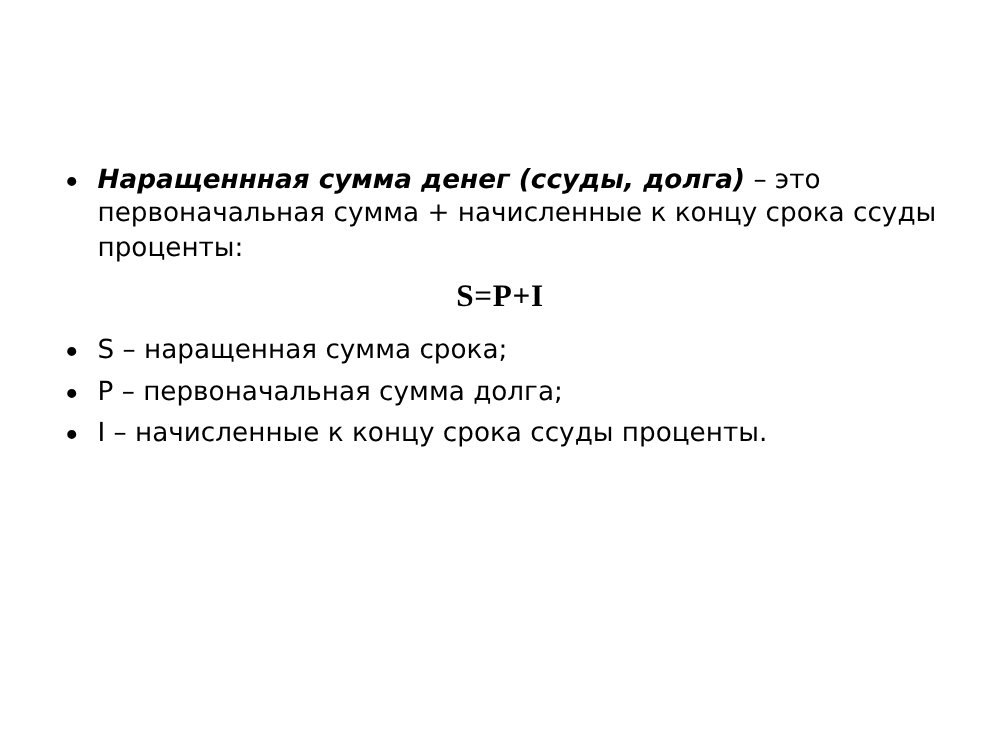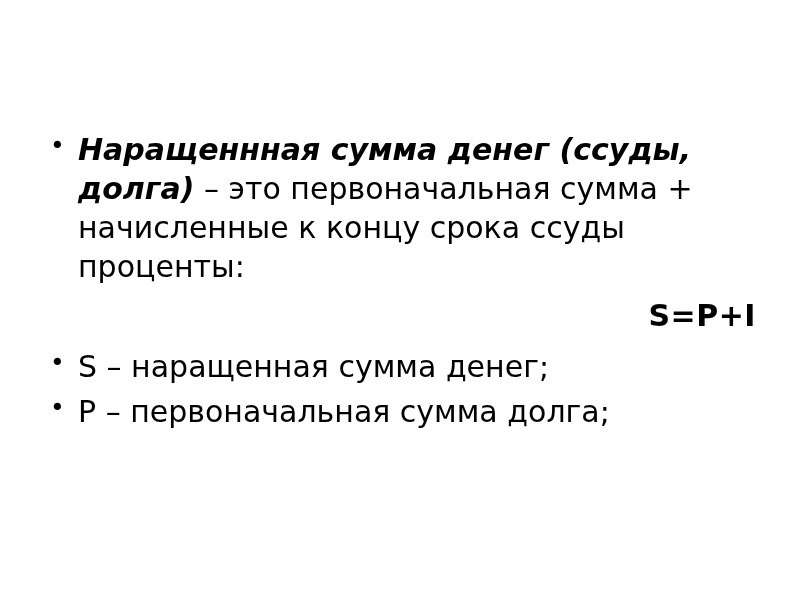--- a/index.html
+++ b/index.html
@@ -22,60 +22,64 @@
     padding: 130px 44px 0 44px;
   }
   ul.bullets {
     list-style: none;
     margin: 0;
     padding: 0;
   }
   li.bullet {
     position: relative;
     padding-left: 34px;
-    font-size: 30px;
+    font-size: 21px;
     line-height: 1.30;
     margin-bottom: 6px;
   }
   li.bullet::before {
     content: "•";
     position: absolute;
     left: 6px;
     top: 0;
     font-size: 25px;
     line-height: 1.30;
   }
   .lead {
     font-weight: bold;
     font-style: italic;
   }
   .formula {
-    text-align: right;
-    font-size: 30px;
+    text-align: center;
+    font-size: 25px;
     font-weight: bold;
     line-height: 1.30;
     margin: 10px 0 12px 0;
     letter-spacing: 0.5px;
+    font-family: Liberation Serif, serif;
   }
 </style>
 </head>
 <body>
 
 <div class="slide">
 
   <ul class="bullets">
     <li class="bullet">
       <span class="lead">Наращеннная сумма денег (ссуды, долга)</span><span> – это первоначальная сумма + начисленные к концу срока ссуды проценты:</span>
     </li>
   </ul>
 
   <div class="formula">S=P+I</div>
 
   <ul class="bullets">
     <li class="bullet">
-      <span>S – наращенная сумма денег;</span>
+      <span>S – наращенная сумма срока;</span>
     </li>
     <li class="bullet">
       <span>P – первоначальная сумма долга;</span>
+    </li>
+    <li class="bullet">
+      <span>I – начисленные к концу срока ссуды проценты.</span>
     </li>
   </ul>
 
 </div>
 
 </body></html>

